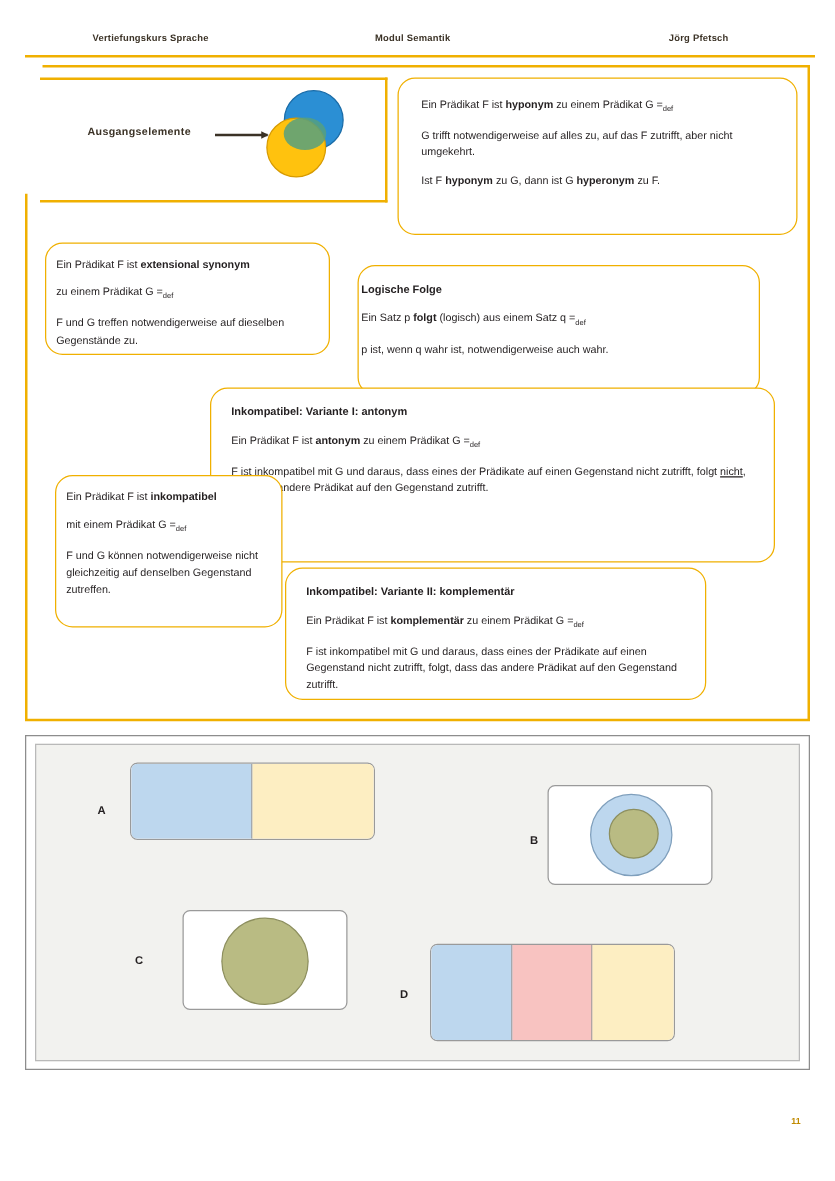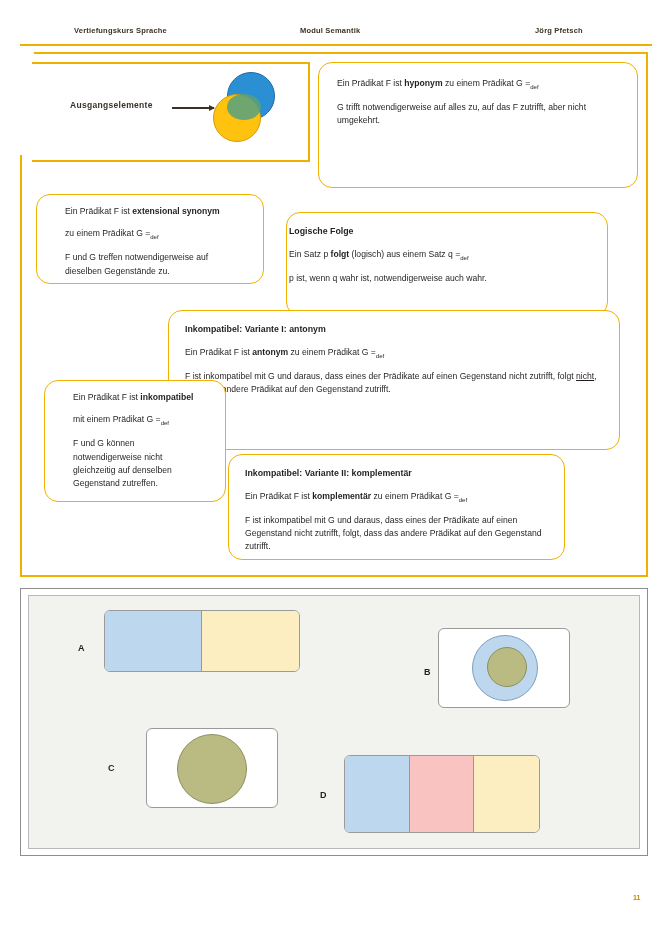--- a/index.html
+++ b/index.html
@@ -148,21 +148,21 @@
     opacity: .85;
   }
 
   
   .card {
     position: absolute;
     background: #ffffff;
     border: 1.6px solid #f0b000;
     border-radius: 14px;
     box-sizing: border-box;
-    padding: 10px 28px;
+    padding: 10px 8px;
   }
   .card p {
     margin: 0 0 9px 0;
     font-size: 8.6px;
     line-height: 1.55;
     color: #231f20;
   }
   .card p:last-child { margin-bottom: 0; }
   .card .title {
     font-weight: bold;
@@ -308,20 +308,23 @@
   <div class="c-blue"></div>
   <div class="c-yellow"></div>
   <div class="c-overlap"></div>
 </div>
 
 <div class="card card-hyponym">
   <p>
     <span>Ein Prädikat F ist </span><b>hyponym</b><span> zu einem Prädikat G =</span><span class="sub">def</span>
   </p>
   <p>G trifft notwendigerweise auf alles zu, auf das F zutrifft, aber nicht umgekehrt.</p>
+  <p>
+    <span>Ist F </span><b>hyponym</b><span> zu G, dann ist G </span><b>hyperonym</b><span> zu F.</span>
+  </p>
 </div>
 
 <div class="card card-synonym">
   <p>
     <span>Ein Prädikat F ist </span><b>extensional synonym</b>
   </p>
   <p>
     <span>zu einem Prädikat G =</span><span class="sub">def</span>
   </p>
   <p>F und G treffen notwendigerweise auf dieselben Gegenstände zu.</p>

